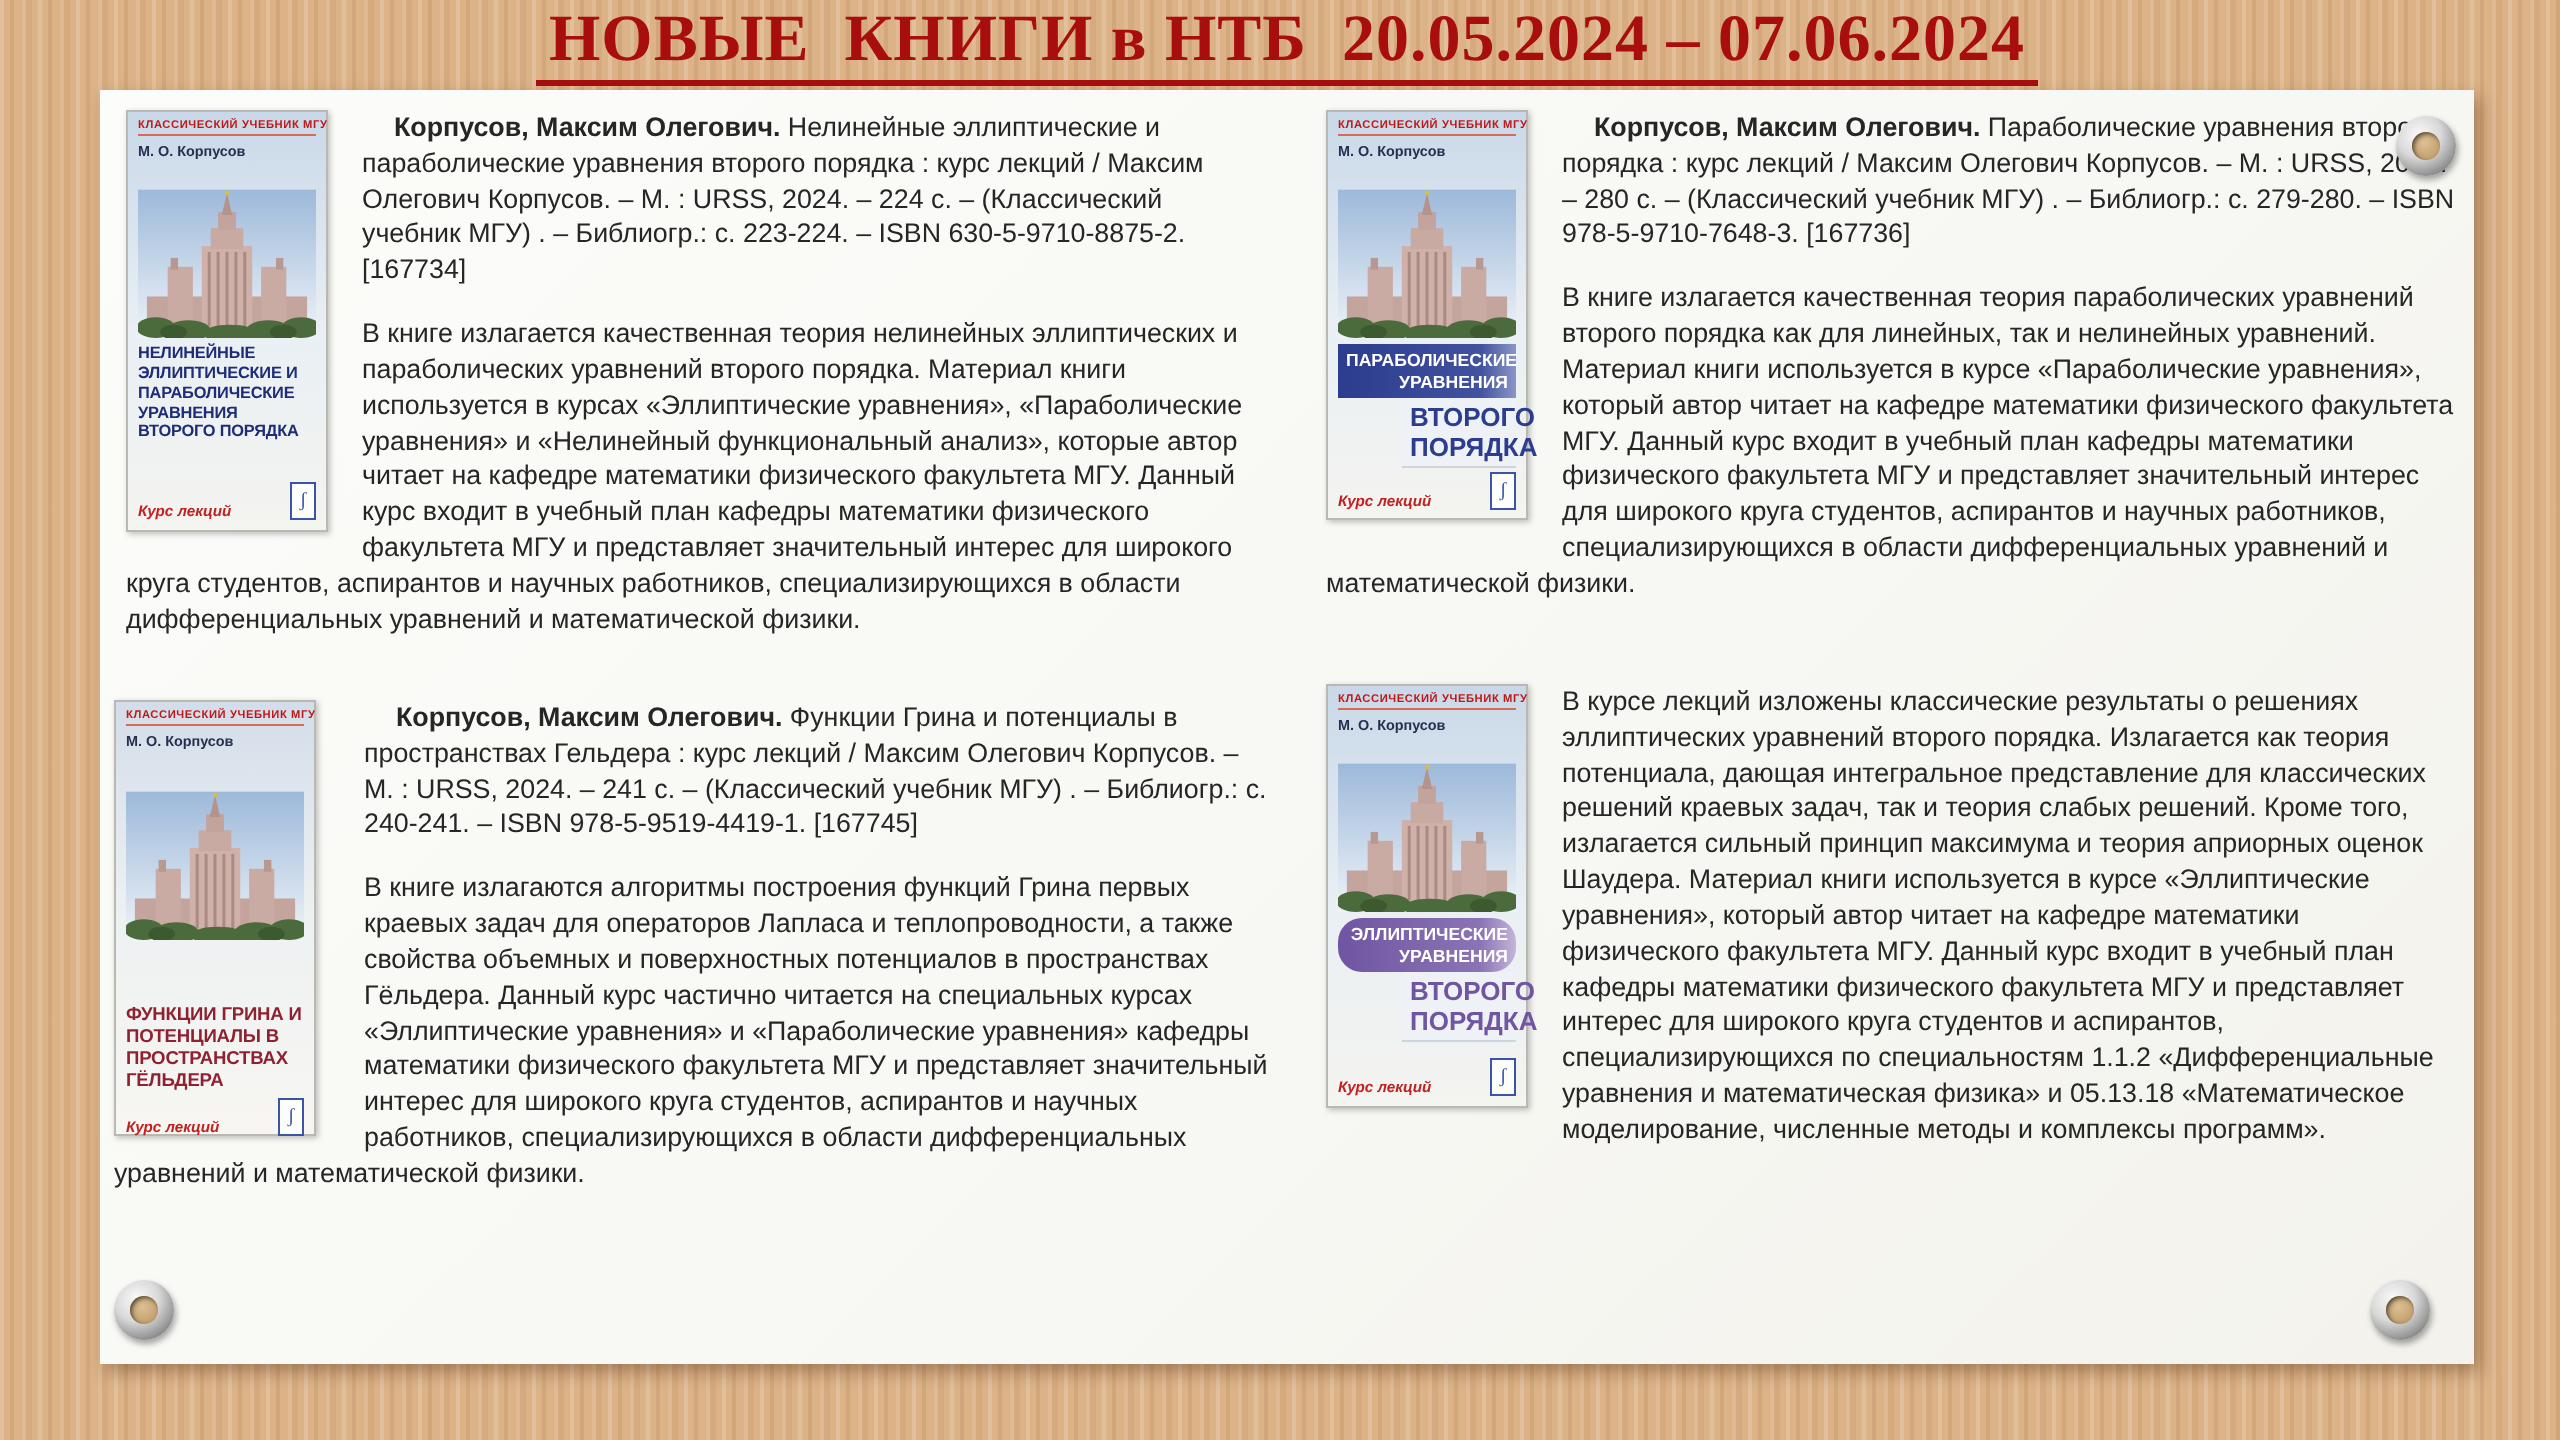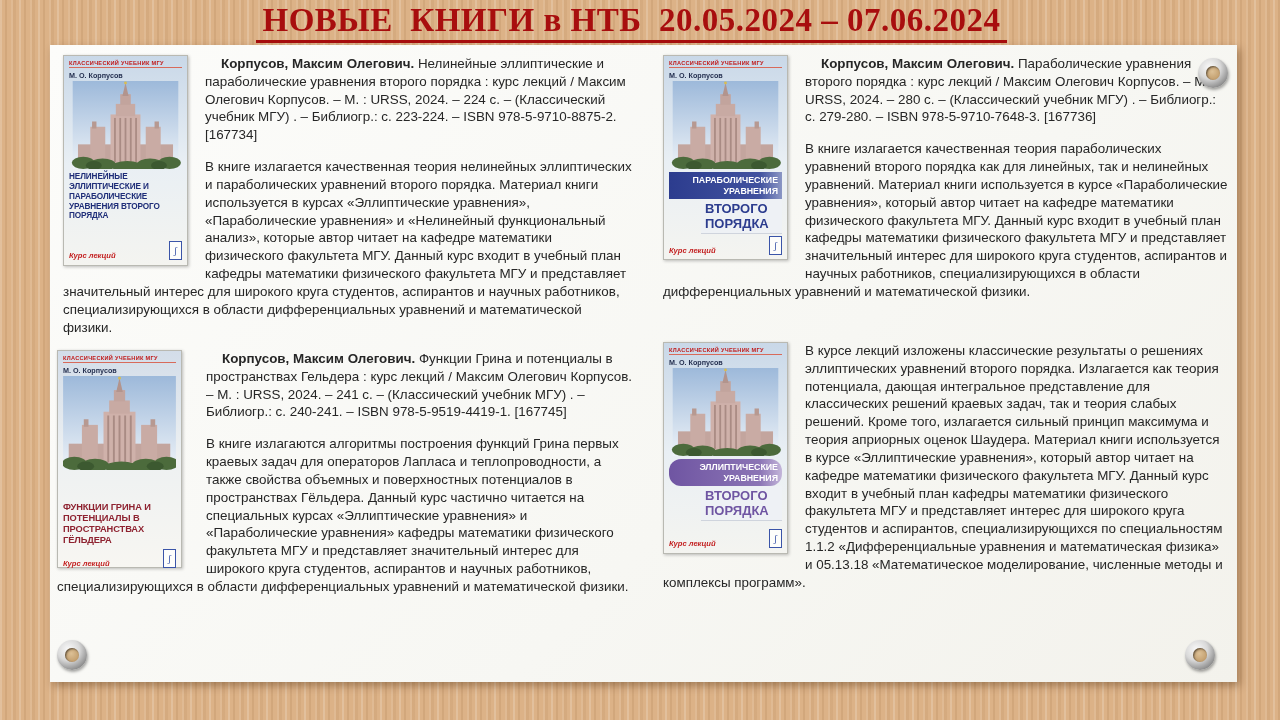--- a/index.html
+++ b/index.html
@@ -11,21 +11,21 @@
       repeating-linear-gradient(90deg,
         rgba(255,255,255,.18) 0 2px,
         rgba(255,255,255,0) 2px 5px,
         rgba(120,70,20,.10) 5px 7px,
         rgba(255,255,255,0) 7px 11px,
         rgba(255,255,255,.10) 11px 13px,
         rgba(120,70,20,.07) 13px 16px,
         rgba(255,255,255,0) 16px 19px);
     position:relative;
   }
-  .slide-title-wrap { position:absolute; top:0; left:0; width:1263px; text-align:center; }
+  .slide-title-wrap { position:absolute; top:0; left:12px; width:1263px; text-align:center; }
   .slide-title {
     display:inline-block;
     font-family:"Liberation Serif", serif;
     font-weight:bold;
     font-size:33px;
     color:#a80e0e;
     white-space:pre;
     letter-spacing:.5px;
     border-bottom:3px solid #a80e0e;
     padding:2px 6px 1px;
@@ -48,21 +48,21 @@
   .entry { position:absolute; color:#262626; }
   .entry-1 { left:13px;  top:10px;  width:570px; }
   .entry-2 { left:613px; top:10px;  width:566px; }
   .entry-3 { left:7px;   top:305px; width:578px; }
   .entry-4 { left:613px; top:297px; width:567px; }
   .cite, .desc { font-size:13.4px; line-height:1.33; }
   .cite { margin-bottom:14px; }
   .cite b { font-weight:bold;margin-left:16px; }
   
   .cover {
-    float:left; width:125px;
+    float:left; width:101px;
     margin-right:17px; margin-bottom:6px;
     background:linear-gradient(180deg,#c9d8e8 0%,#e9eff4 52%,#f4f4f0 100%);
     border:1px solid #b9b9b2;
     box-shadow:1px 1px 3px rgba(0,0,0,.25);
     padding:4px 5px 5px;
     display:flex; flex-direction:column;
   }
   .cover-1 { height:211px; }
   .cover-2 { height:205px; }
   .cover-3 { height:218px; margin-right:24px; background:linear-gradient(180deg,#d3dde9 0%,#eef1f2 50%,#f7f6f2 100%); }
@@ -150,21 +150,21 @@
       <div class="cover-author">М. О. Корпусов</div>
       <svg class="cover-building">
           <use href="#msu-building"></use>
         </svg>
       <div class="cover-title">НЕЛИНЕЙНЫЕ ЭЛЛИПТИЧЕСКИЕ И ПАРАБОЛИЧЕСКИЕ УРАВНЕНИЯ ВТОРОГО ПОРЯДКА</div>
       <div class="cover-foot">
         <span class="cover-sub">Курс лекций</span>
         <span class="urss-logo">ʃ</span>
       </div>
     </div>
-    <p class="cite"><b>Корпусов, Максим Олегович.</b> <span>Нелинейные эллиптические и параболические уравнения второго порядка : курс лекций / Максим Олегович Корпусов. – М. : URSS, 2024. – 224 с. – (Классический учебник МГУ) . – Библиогр.: с. 223-224. – ISBN 978-5-9710-8875-2. [167734]</span></p>
+    <p class="cite"><b>Корпусов, Максим Олегович.</b> <span>Нелинейные эллиптические и параболические уравнения второго порядка : курс лекций / Максим Олегович Корпусов. – М. : URSS, 2024. – 224 с. – (Классический учебник МГУ) . – Библиогр.: с. 223-224. – ISBN 630-5-9710-8875-2. [167734]</span></p>
     <p class="desc">В книге излагается качественная теория нелинейных эллиптических и параболических уравнений второго порядка. Материал книги используется в курсах «Эллиптические уравнения», «Параболические уравнения» и «Нелинейный функциональный анализ», которые автор читает на кафедре математики физического факультета МГУ. Данный курс входит в учебный план кафедры математики физического факультета МГУ и представляет значительный интерес для широкого круга студентов, аспирантов и научных работников, специализирующихся в области дифференциальных уравнений и математической физики.</p>
   </div>
 
   <div class="entry entry-2">
     <div class="cover cover-2">
       <div class="cover-series">КЛАССИЧЕСКИЙ УЧЕБНИК МГУ</div>
       <div class="cover-author">М. О. Корпусов</div>
       <svg class="cover-building">
           <use href="#msu-building"></use>
         </svg>

